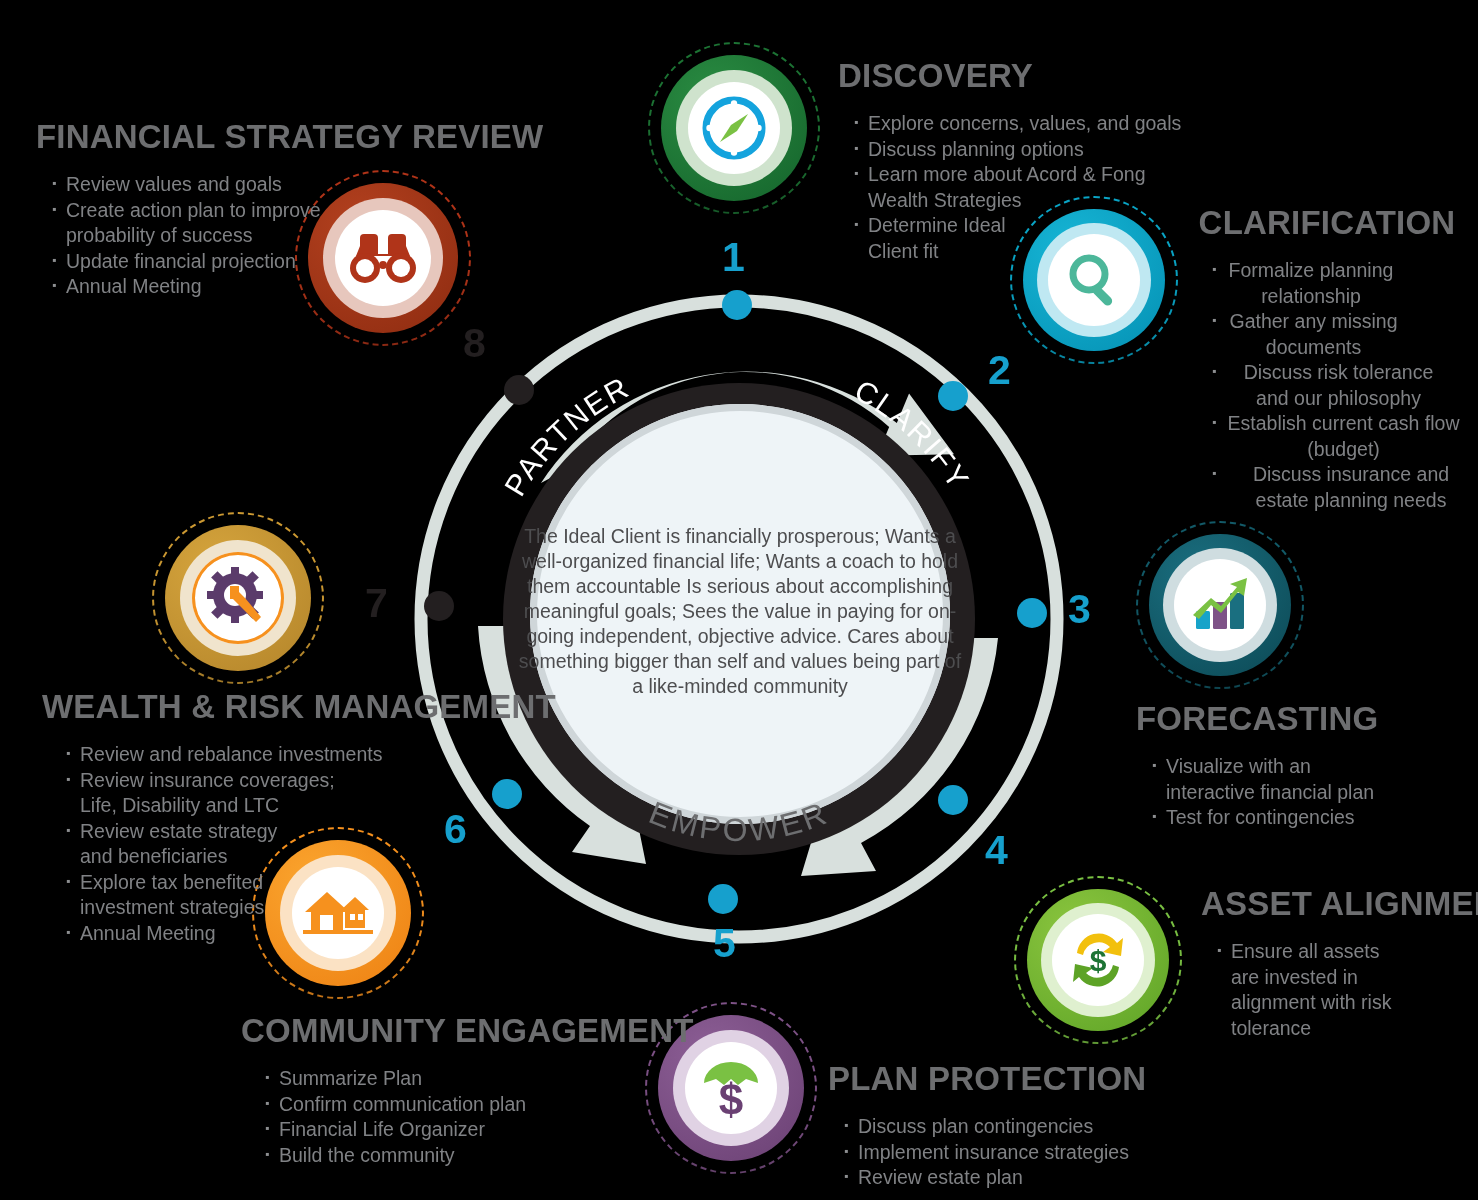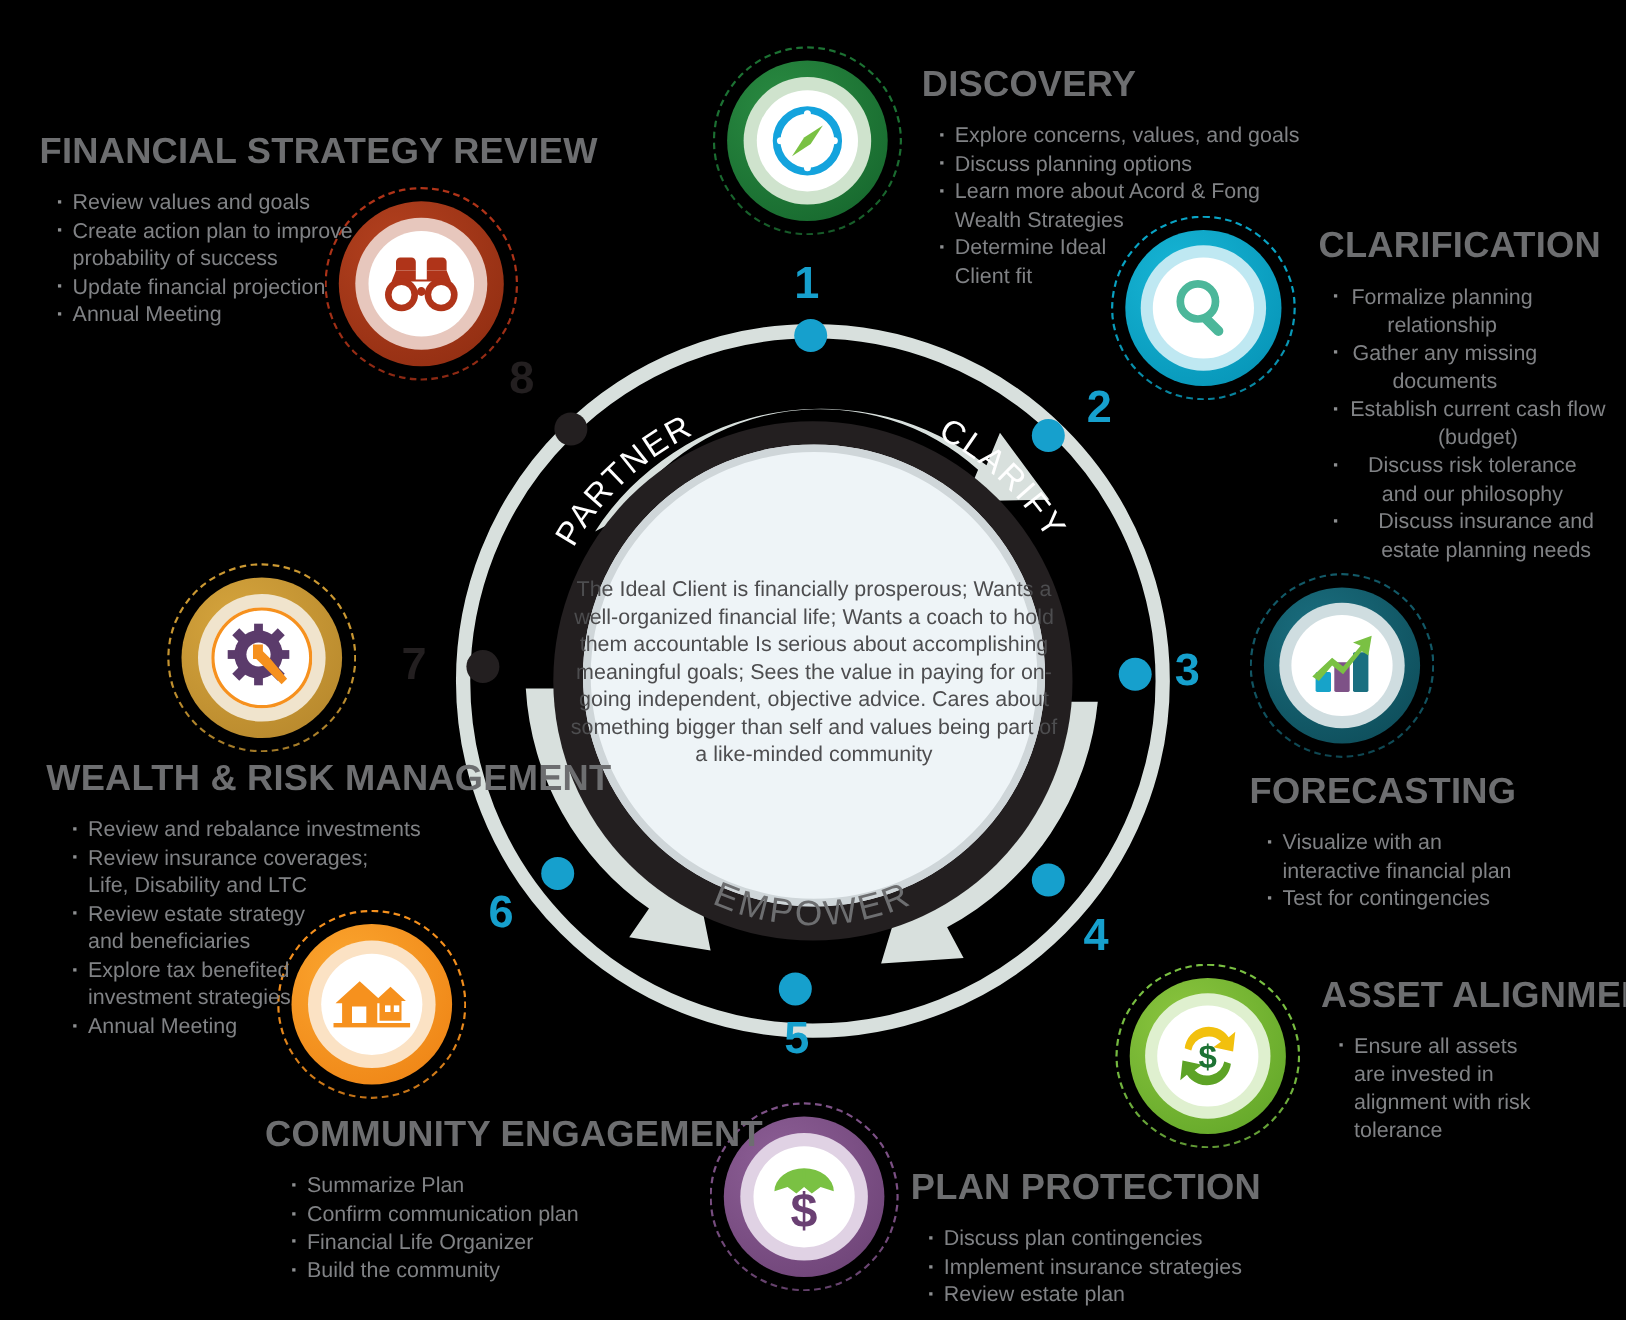--- a/index.html
+++ b/index.html
@@ -249,22 +249,22 @@
       <li style="width:280px">Learn more about Acord &amp; Fong Wealth Strategies</li>
       <li style="width:150px">Determine Ideal Client fit</li>
     </ul>
   </div>
 
   <div class="block" style="left:1196px;top:204px;width:262px;text-align:center;">
     <div class="blk-title">CLARIFICATION</div>
     <ul class="blk-list">
       <li style="width:170px">Formalize planning relationship</li>
       <li style="width:175px">Gather any missing documents</li>
+      <li style="width:225px">Discuss risk tolerance and our philosophy</li>
       <li style="width:235px">Establish current cash flow (budget)</li>
-      <li style="width:225px">Discuss risk tolerance and our philosophy</li>
       <li style="width:250px">Discuss insurance and estate planning needs</li>
     </ul>
   </div>
 
   <div class="block" style="left:1136px;top:700px;width:250px;">
     <div class="blk-title">FORECASTING</div>
     <ul class="blk-list">
       <li style="width:222px">Visualize with an interactive financial plan</li>
       <li>Test for contingencies</li>
     </ul>

